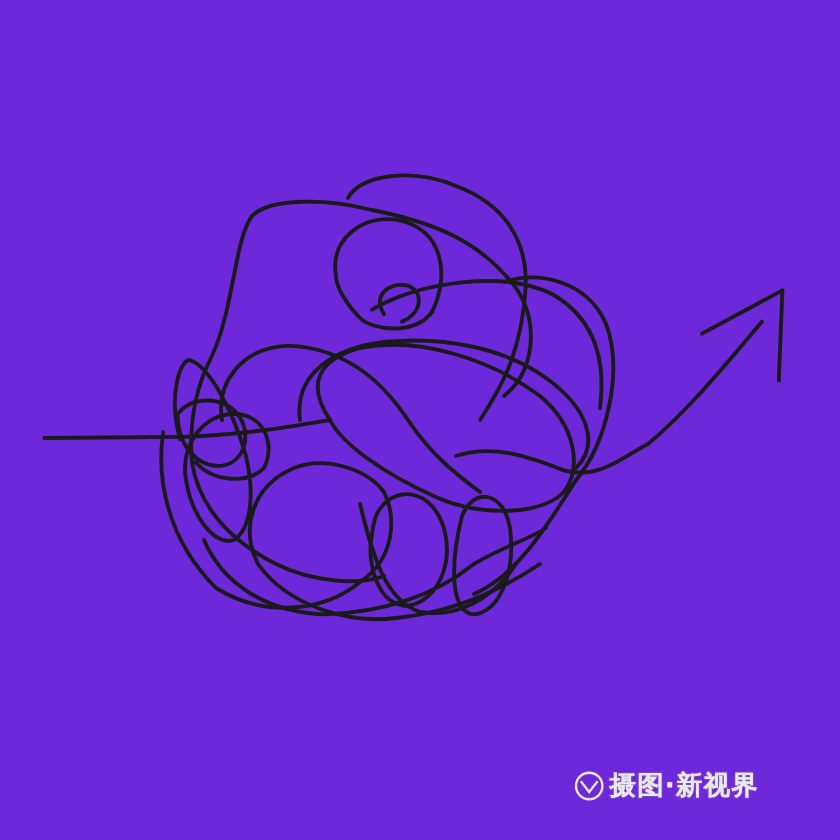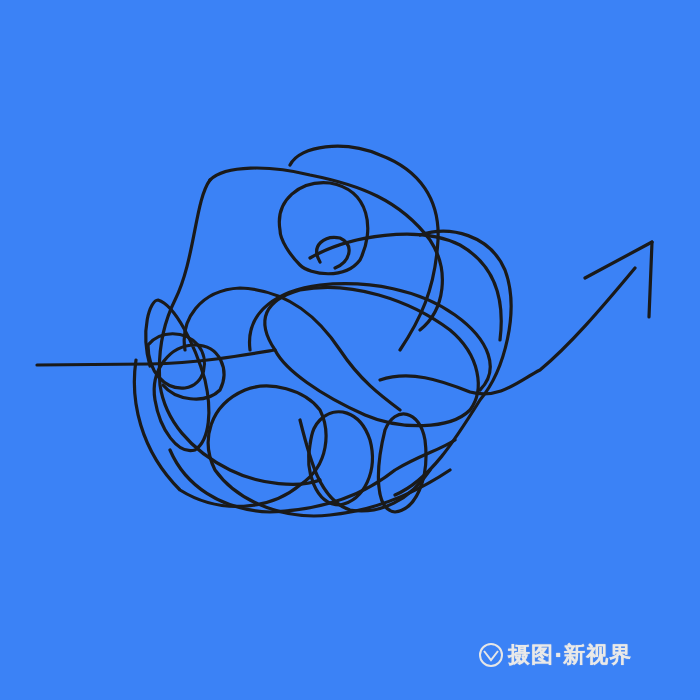--- a/index.html
+++ b/index.html
@@ -1,16 +1,16 @@
 <!DOCTYPE html>
 <html><head>
   <meta charset="utf-8">
   <style>
     html, body { margin: 0; padding: 0; background: #ffffff; }
-    .canvas { position: relative; width: 700px; height: 700px; background: #3b82f6; overflow: hidden; }
+    .canvas { position: relative; width: 700px; height: 700px; background: #6d28d9; overflow: hidden; }
     .art { position: absolute; left: 0; top: 0; }
     .watermark {
       position: absolute; left: 478px; top: 640px;
       display: flex; align-items: center; gap: 4px;
       color: #e9e9e9; font-family: "DejaVu Sans", sans-serif; font-size: 22px; font-weight: bold;
       letter-spacing: 1px; text-shadow: 0 0 1px #dcdcdc;
     }
     .wm-logo { width: 26px; height: 26px; }
   </style>
 </head>

